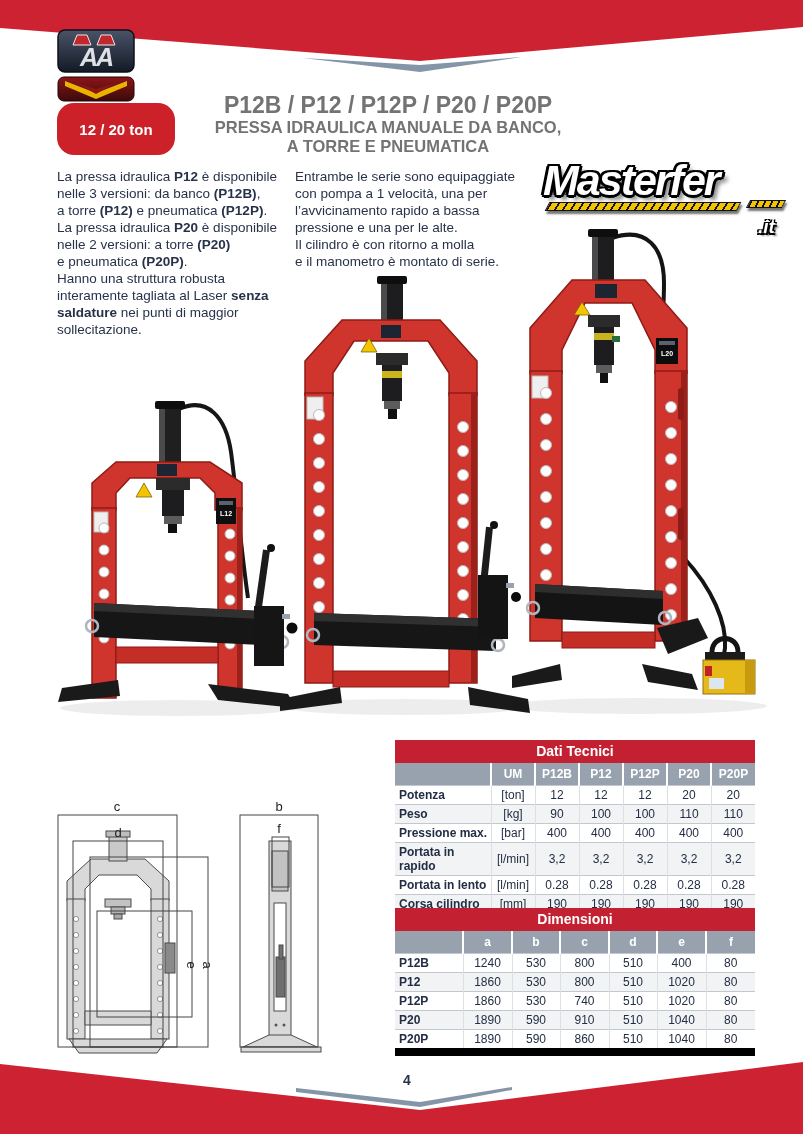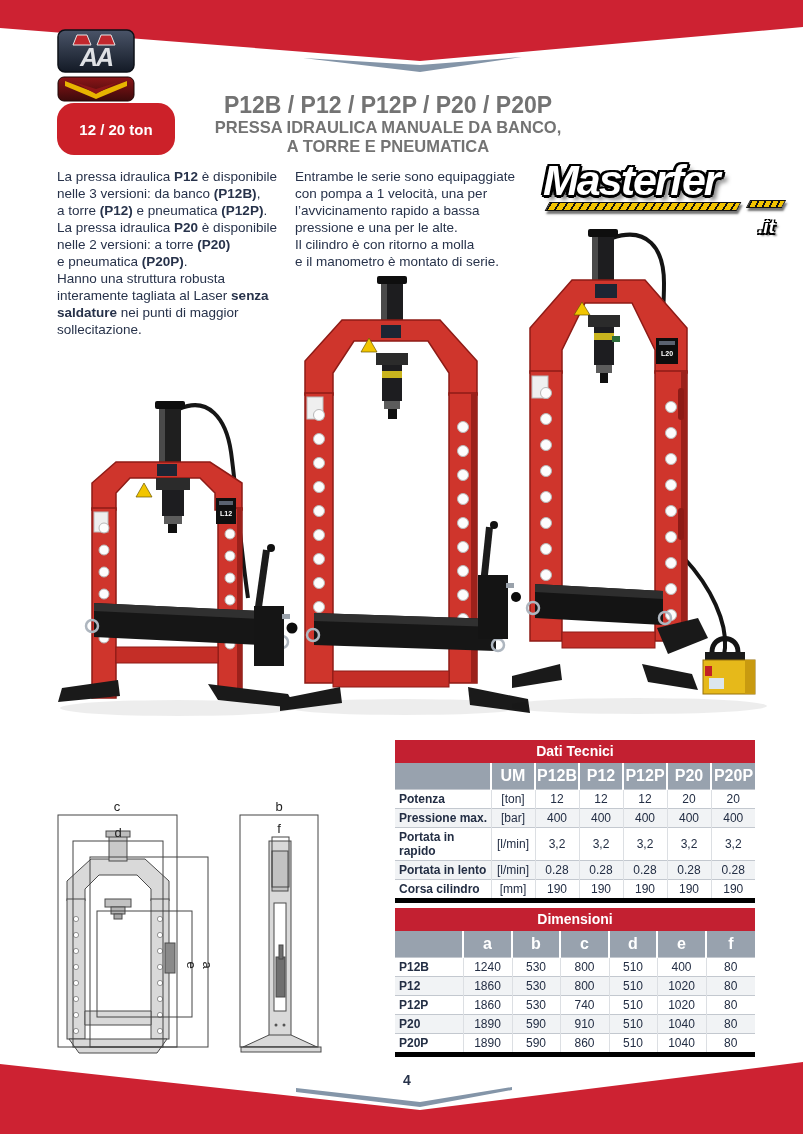--- a/index.html
+++ b/index.html
@@ -35,28 +35,28 @@
   .intro{position:absolute;font-size:13.5px;line-height:17px;white-space:pre-line;color:#27324a;}
   .intro-left{left:57px;top:168px;width:235px;}
   .intro-right{left:295px;top:168px;width:255px;}
   .b{font-weight:bold;}
 
   
   .table-wrap{position:absolute;width:360px;}
   .t-title{background:#c32031;color:#fff;font-weight:bold;font-size:14px;text-align:center;
     padding:3px 0 4px 0;}
   table.tt{border-collapse:collapse;width:360px;table-layout:fixed;}
-  table.tt th{background:#98a2ae;color:#fff;font-size:16px;font-weight:bold;padding:4px 0;
+  table.tt th{background:#98a2ae;color:#fff;font-size:12px;font-weight:bold;padding:4px 0;
     border-left:2px solid #fff;}
   table.tt th:first-child{border-left:none;}
   table.tt td{font-size:12px;color:#232e44;text-align:center;padding:2px 1px;
     border-top:1.5px solid #c3c8cf;border-left:1px solid #dcdfe3;}
   table.tt td:first-child{text-align:left;font-weight:bold;padding-left:4px;border-left:none;}
   table.tt tr:nth-child(even) td{background:#f1f3f5;}
-  table.tt tbody tr:last-child td{border-bottom:5px solid #000000;}
+  table.tt tbody tr:last-child td{border-bottom:8px solid #000000;}
 
   .page-number{position:absolute;left:391px;top:1072px;width:32px;text-align:center;
     font-size:14px;font-weight:bold;color:#27324a;}
 </style>
 </head>
 <body>
 
 <div class="page">
 
   <svg class="abs" style="left:0;top:0" width="803" height="80" viewBox="0 0 803 80">
@@ -374,20 +374,29 @@
         <tr>
           <td>Potenza</td>
           <td>[ton]</td>
           <td>12</td>
           <td>12</td>
           <td>12</td>
           <td>20</td>
           <td>20</td>
         </tr>
         <tr>
+          <td>Peso</td>
+          <td>[kg]</td>
+          <td>90</td>
+          <td>100</td>
+          <td>100</td>
+          <td>110</td>
+          <td>110</td>
+        </tr>
+        <tr>
           <td>Pressione max.</td>
           <td>[bar]</td>
           <td>400</td>
           <td>400</td>
           <td>400</td>
           <td>400</td>
           <td>400</td>
         </tr>
         <tr>
           <td>Portata in rapido</td>

